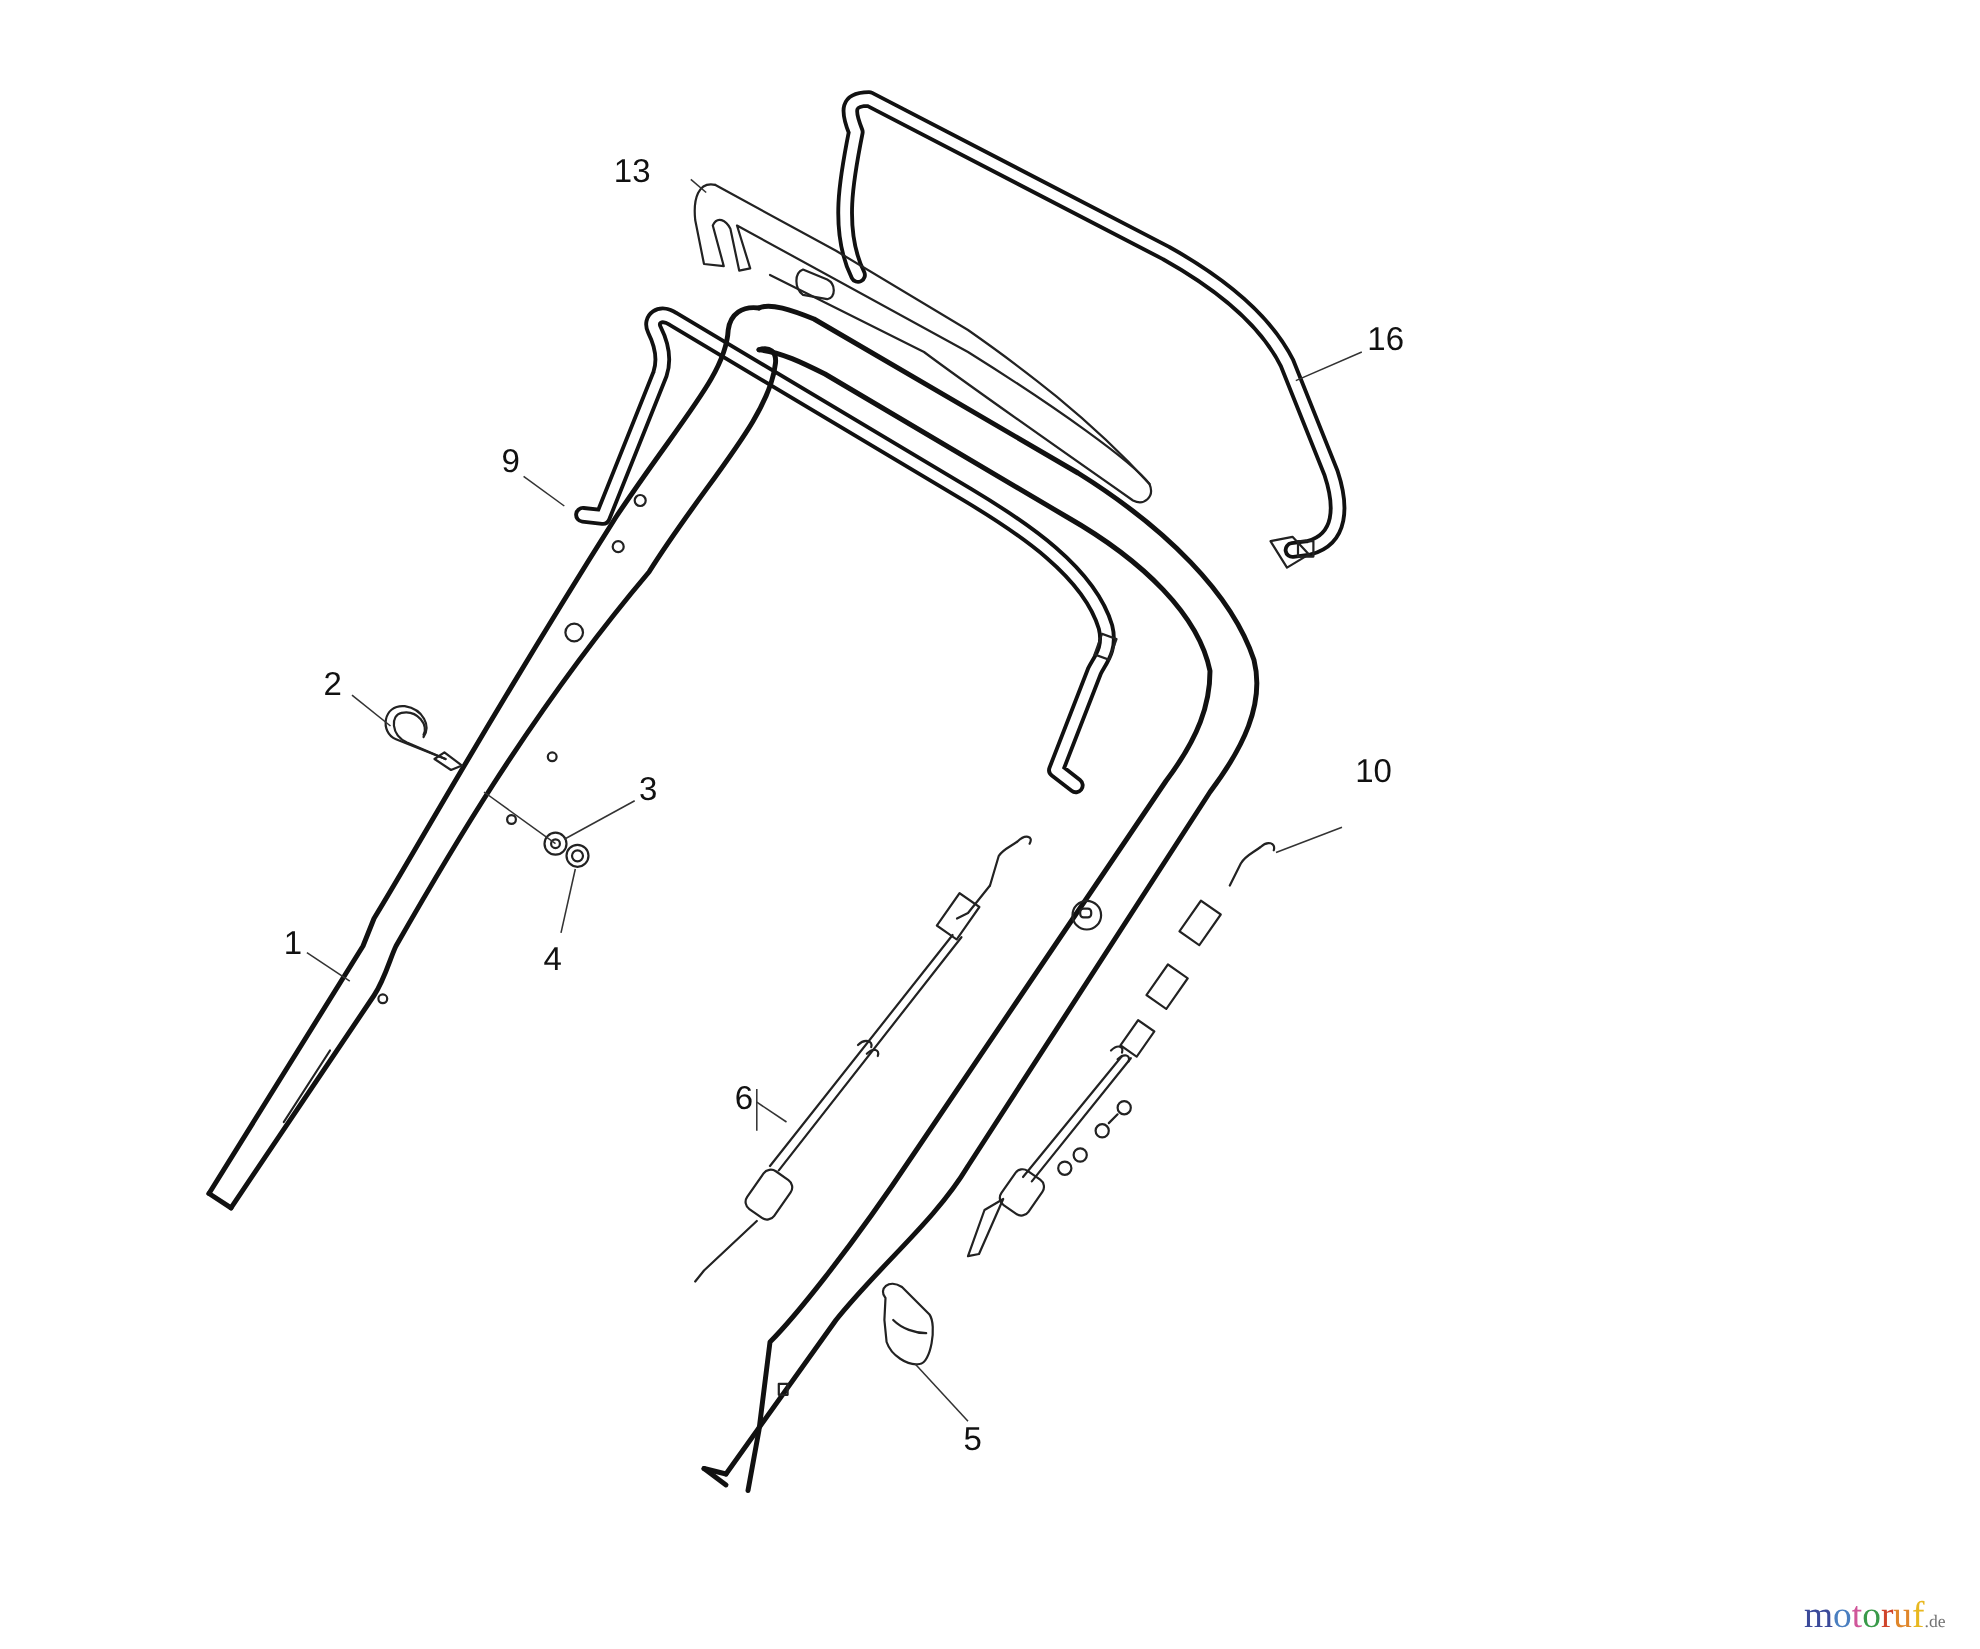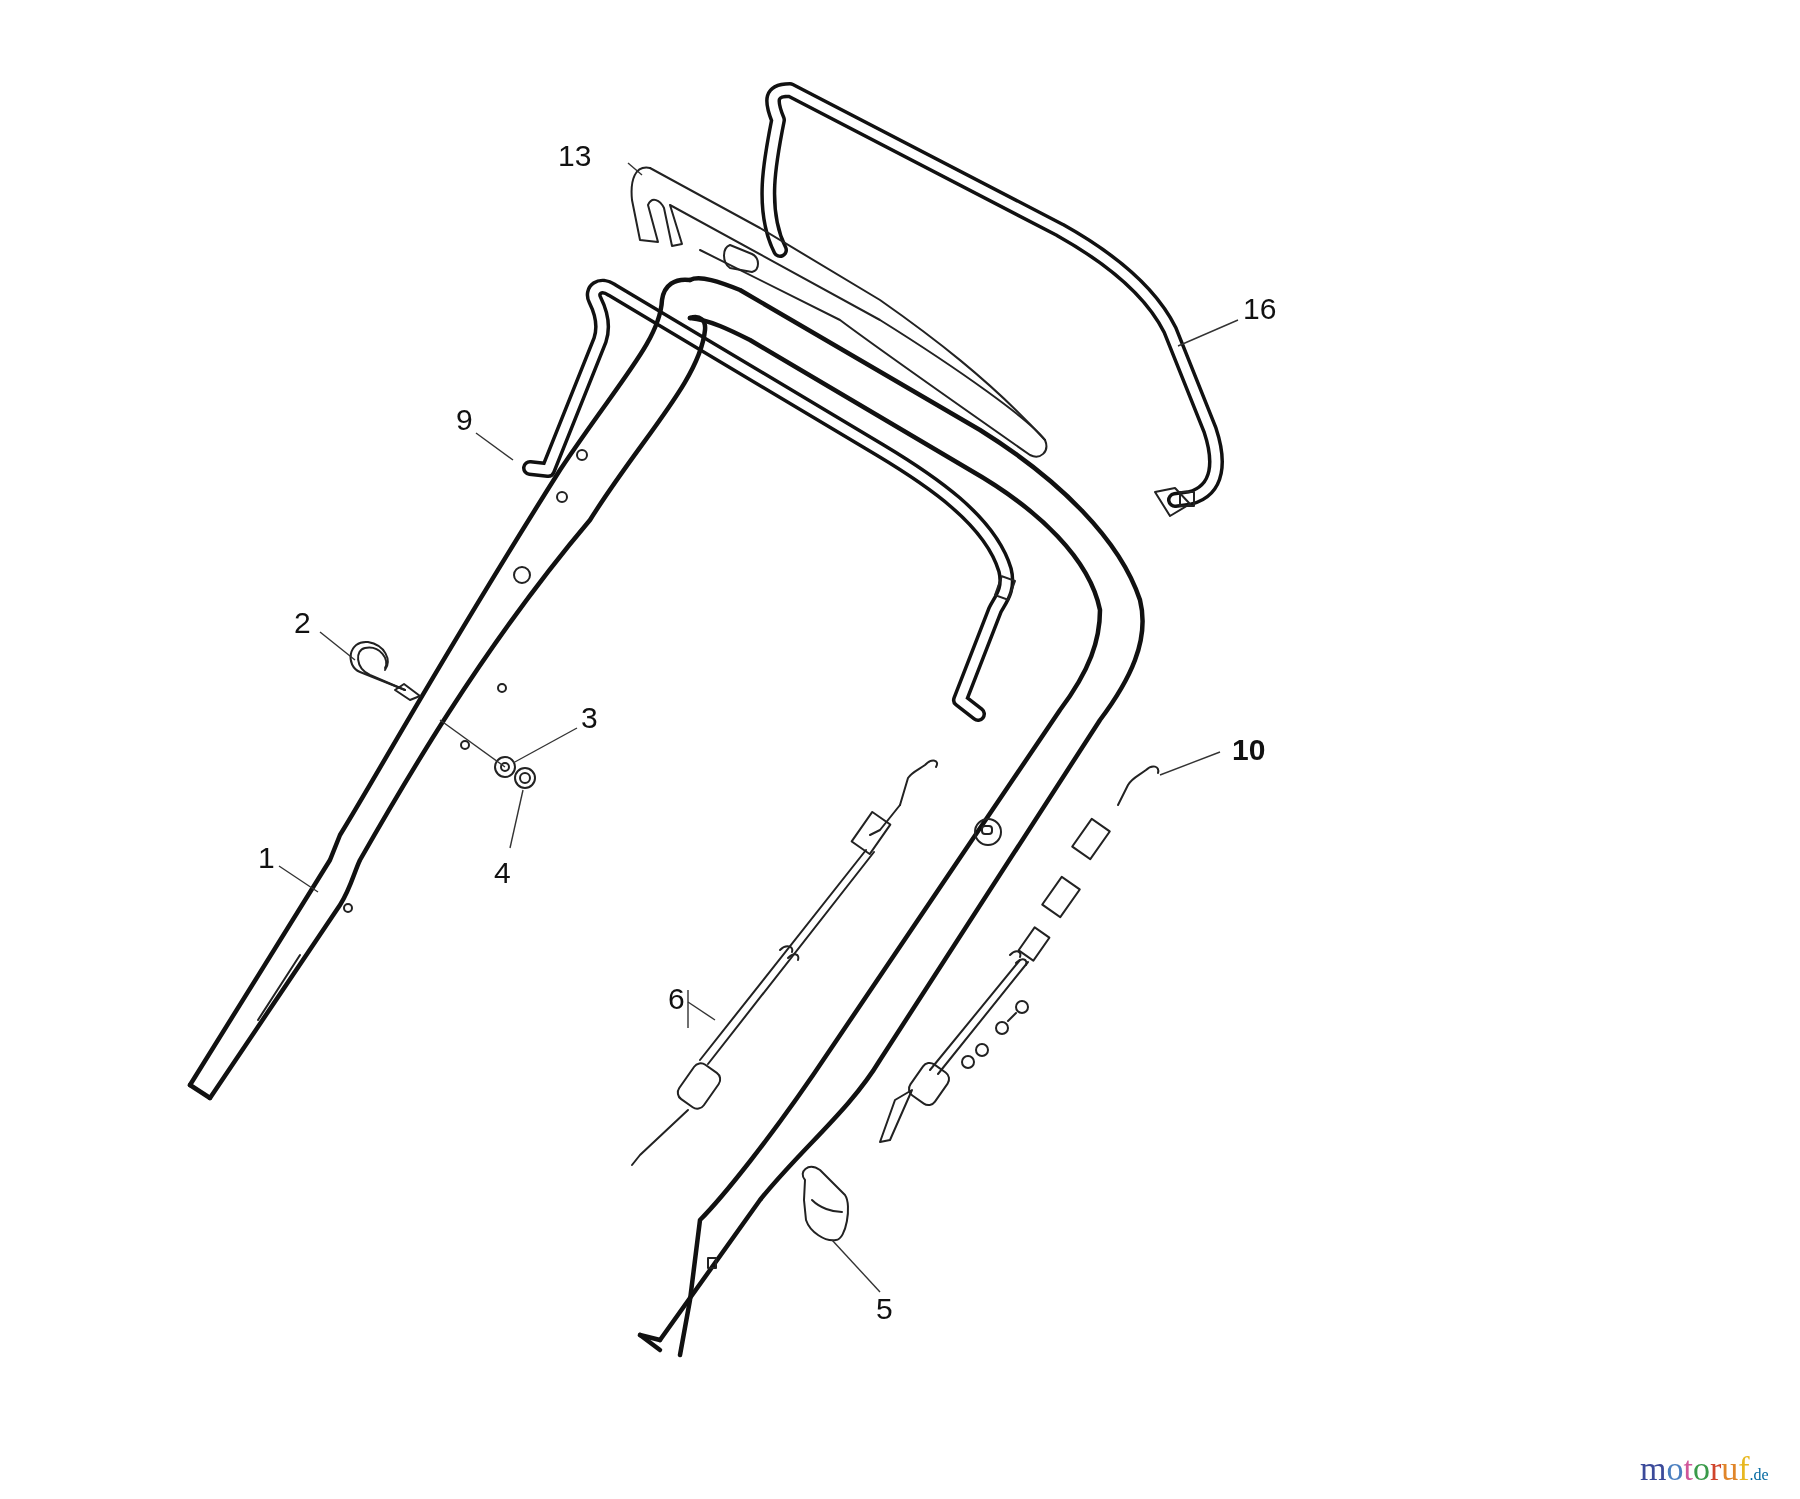--- a/index.html
+++ b/index.html
@@ -27,21 +27,21 @@
     }
     .watermark {
       position: absolute;
       left: 1640px;
       top: 1452px;
       font-family: "Liberation Serif", serif;
       font-size: 34px;
       line-height: 1;
       white-space: nowrap;
     }
-    .watermark .suffix { font-size: 16px; color: #0369a1; }
+    .watermark .suffix { font-size: 16px; color: #737373; }
   </style>
 </head>
 <body>
 
 <div class="canvas">
 
   <svg class="drawing" width="1800" height="1499" viewBox="0 0 1800 1499">
 
     <g>
       <path class="wire-outer" d="M780,250 C760,210 770,160 778,120 C770,100 770,90 790,90 L1060,230 C1110,258 1150,290 1170,330 L1210,430 C1220,460 1220,490 1190,498 L1175,500"></path>
@@ -156,20 +156,20 @@
   </svg>
 
   <div class="part-label" style="left:558px; top:141px;">13</div>
   <div class="part-label" style="left:1243px; top:294px;">16</div>
   <div class="part-label" style="left:456px; top:405px;">9</div>
   <div class="part-label" style="left:294px; top:608px;">2</div>
   <div class="part-label" style="left:581px; top:703px;">3</div>
   <div class="part-label" style="left:494px; top:858px;">4</div>
   <div class="part-label" style="left:258px; top:843px;">1</div>
   <div class="part-label" style="left:668px; top:984px;">6</div>
-  <div class="part-label" style="left:1232px; top:735px;font-weight:bold;">10</div>
+  <div class="part-label" style="left:1232px; top:687px;">10</div>
   <div class="part-label" style="left:876px; top:1294px;">5</div>
 
   <div class="watermark">
     <span style="color:#3b4a9a">m</span><span style="color:#4a7fc0">o</span><span style="color:#d0569a">t</span><span style="color:#3a9a4a">o</span><span style="color:#d0442c">r</span><span style="color:#e0862a">u</span><span style="color:#e8b820">f</span><span class="suffix">.de</span>
   </div>
 
 </div>
 
 </body></html>

